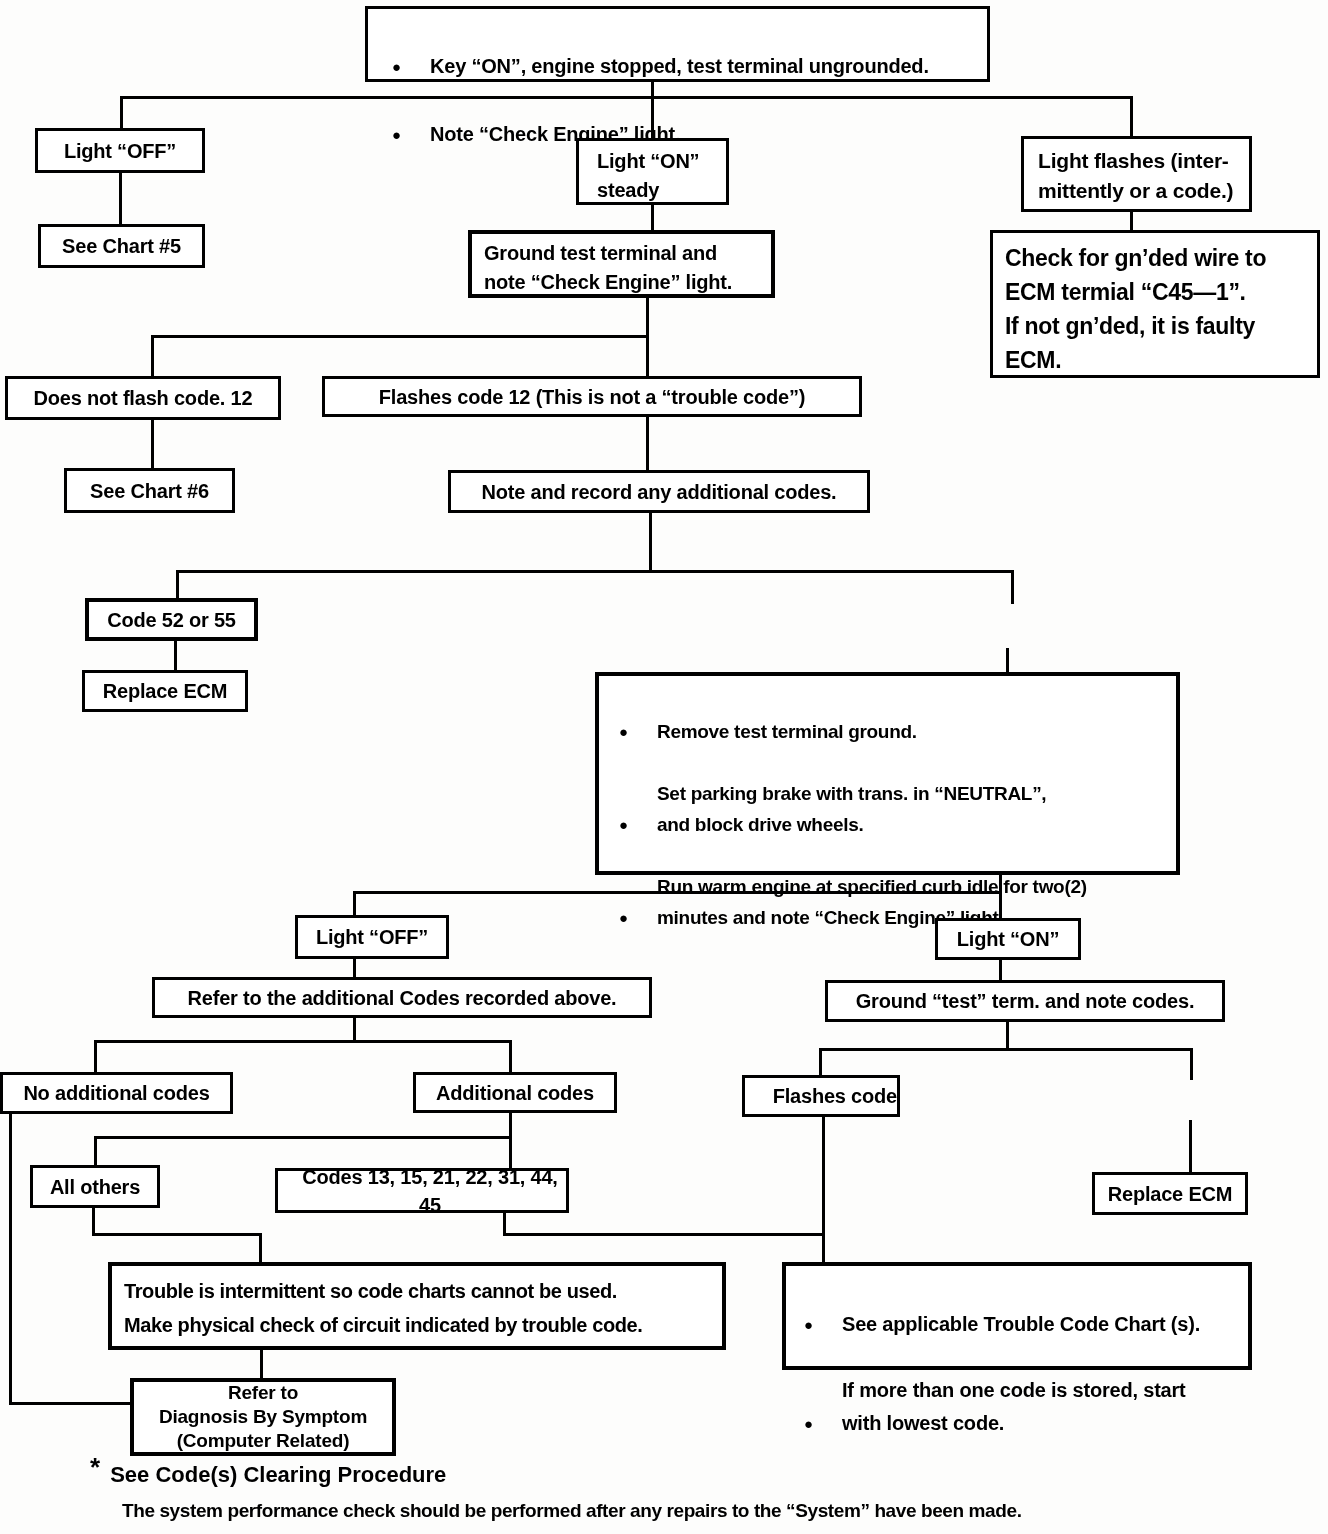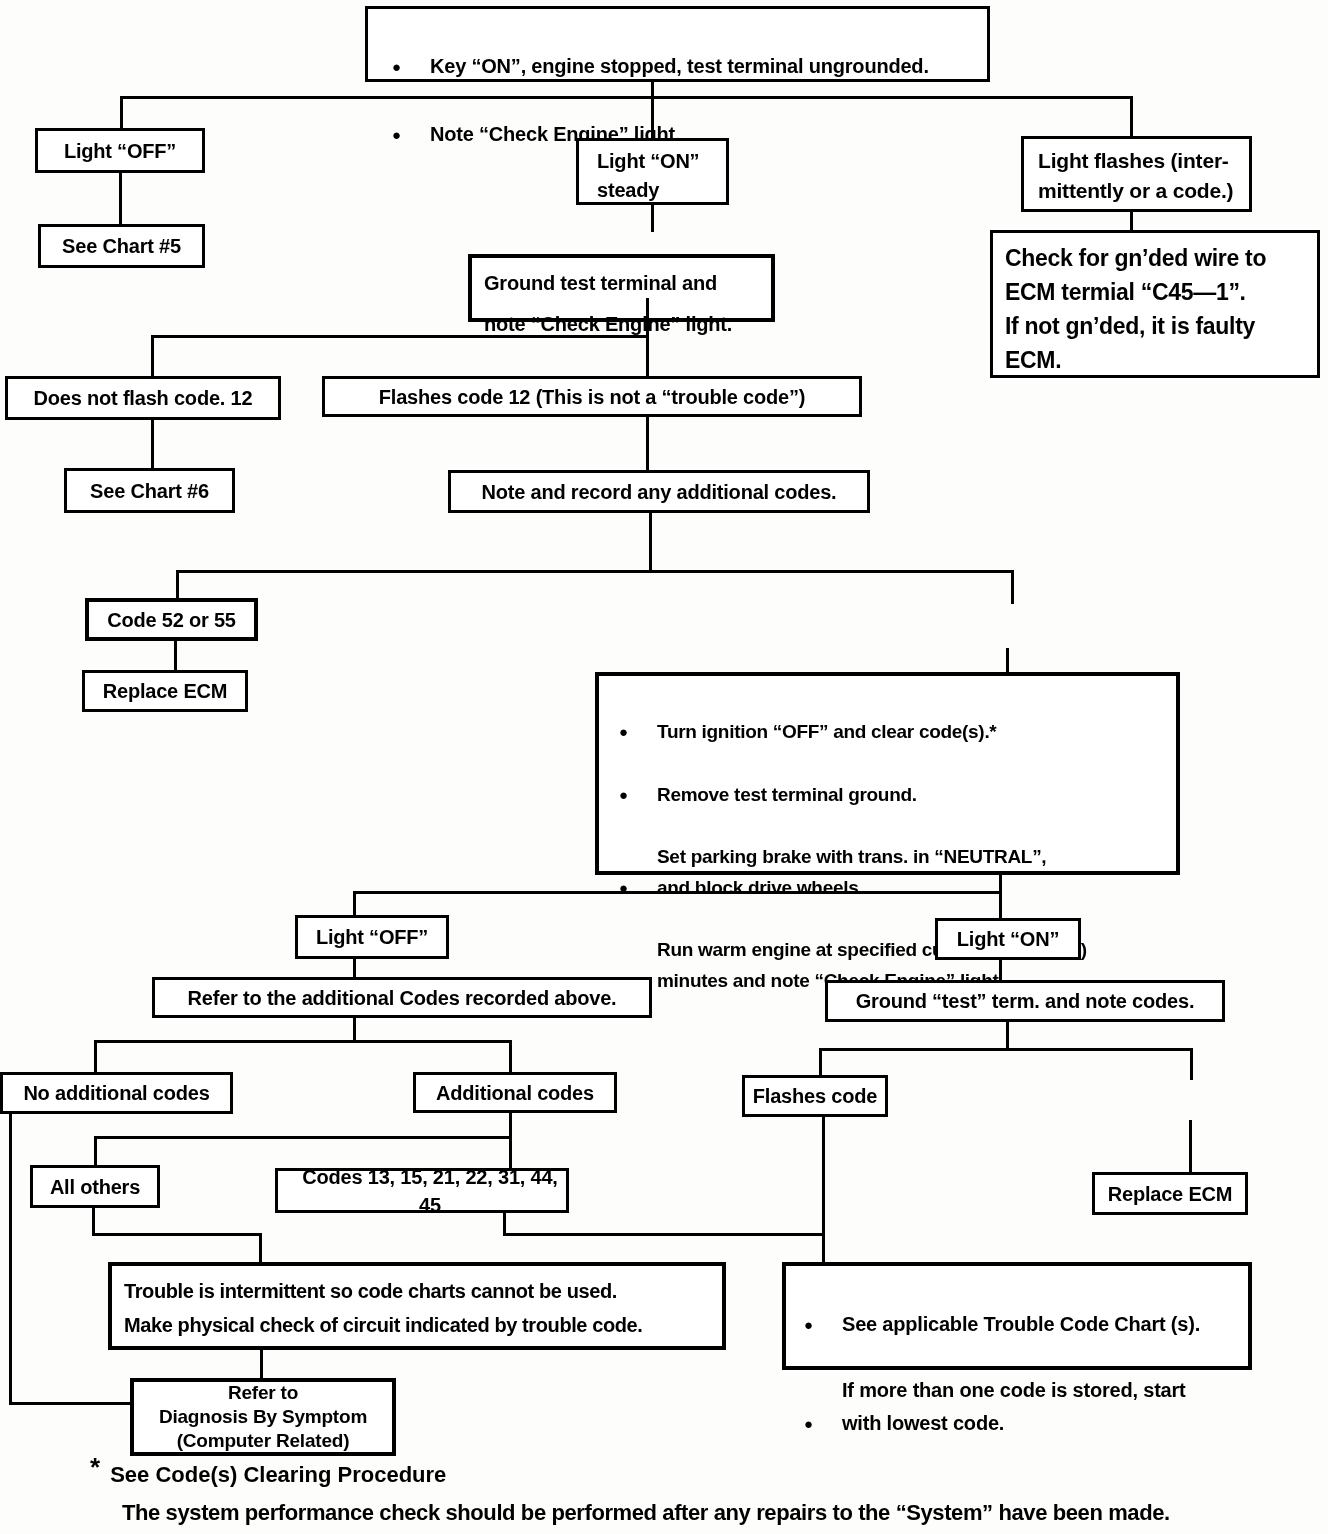--- a/index.html
+++ b/index.html
@@ -26,27 +26,27 @@
   #bx-start .dot{width:38px;padding-top:1px;}
   
   #bx-proc{padding:8px 4px 0 20px;font-size:19px;line-height:31px;letter-spacing:-0.3px;}
   #bx-proc .dot{width:38px;padding-top:0;}
   
   #bx-applicable{padding:8px 4px 0 18px;line-height:33px;}
   #bx-applicable .dot{width:38px;}
   #bx-gnded{font-size:23px;line-height:34px;padding:8px 6px 0 12px;letter-spacing:-0.3px;}
   #bx-flashes-inter{font-size:21px;line-height:30px;padding:7px 4px 0 14px;}
   #bx-on-steady{line-height:29px;padding:6px 4px 0 18px;}
-  #bx-groundtest{line-height:41px;padding:5px 4px 0 12px;margin-top:24px;}
+  #bx-groundtest{line-height:29px;padding:5px 4px 0 12px;}
   #bx-trouble{font-size:20px;line-height:34px;padding:8px 2px 0 12px;letter-spacing:-0.4px;}
   #bx-symptom{font-size:19px;line-height:24px;justify-content:center;}
   .note{position:absolute;white-space:nowrap;}
   #footnote{left:90px;top:1452px;font-size:22px;}
   #footnote .star{font-size:26px;vertical-align:6px;margin-right:10px;}
-  #footer{left:122px;top:1500px;font-size:22px;letter-spacing:-0.4px;}
+  #footer{left:122px;top:1500px;font-size:19px;letter-spacing:-0.4px;}
 </style>
 </head>
 <body>
 
 <div id="canvas">
 
   <div class="bx" id="bx-start" style="left:365px;top:6px;width:625px;height:76px;">
     <div class="bi"><span class="dot"></span><span class="bt">Key “ON”, engine stopped, test terminal ungrounded.</span></div>
     <div class="bi"><span class="dot"></span><span class="bt">Note “Check Engine” light.</span></div>
   </div>
@@ -76,21 +76,20 @@
   <div class="bx c" style="left:64px;top:468px;width:171px;height:45px;"><span class="bt">See Chart #6</span></div>
 
   <div class="bx c" style="left:448px;top:470px;width:422px;height:43px;"><span class="bt">Note and record any additional codes.</span></div>
 
   <div class="bx b4 c" style="left:85px;top:598px;width:173px;height:43px;"><span class="bt">Code 52 or 55</span></div>
 
   <div class="bx c" style="left:82px;top:670px;width:166px;height:42px;"><span class="bt">Replace ECM</span></div>
 
 
   <div class="bx b4" id="bx-proc" style="left:595px;top:672px;width:585px;height:203px;">
-    <div class="bi"><span class="dot"></span><span class="bt">Turn ignition “OFF” and clear code(s).*</span></div>
     <div class="bi"><span class="dot"></span><span class="bt">Remove test terminal ground.</span></div>
     <div class="bi"><span class="dot"></span><span class="bt">Set parking brake with trans. in “NEUTRAL”,
 and block drive wheels.</span></div>
     <div class="bi"><span class="dot"></span><span class="bt">Run warm engine at specified curb idle for two(2)
 minutes and note “Check Engine” light.</span></div>
   </div>
 
   <div class="bx c" style="left:295px;top:915px;width:154px;height:44px;"><span class="bt">Light “OFF”</span></div>
 
   <div class="bx c" style="left:152px;top:977px;width:500px;height:41px;"><span class="bt">Refer to the additional Codes recorded above.</span></div>
@@ -100,21 +99,21 @@
   <div class="bx c" style="left:825px;top:980px;width:400px;height:42px;"><span class="bt">Ground “test” term. and note codes.</span></div>
 
   <div class="bx c" style="left:0px;top:1072px;width:233px;height:42px;"><span class="bt">No additional codes</span></div>
 
   <div class="bx c" style="left:413px;top:1072px;width:204px;height:41px;"><span class="bt">Additional codes</span></div>
 
   <div class="bx c" style="left:30px;top:1165px;width:130px;height:43px;"><span class="bt">All others</span></div>
 
   <div class="bx c" style="left:275px;top:1168px;width:294px;height:45px;padding-left:16px;"><span class="bt">Codes 13, 15, 21, 22, 31, 44, 45</span></div>
 
-  <div class="bx c" style="left:742px;top:1075px;width:146px;height:42px;"><span class="bt">Flashes code</span></div>
+  <div class="bx c" style="left:742px;top:1075px;width:158px;height:42px;justify-content:flex-end;"><span class="bt">Flashes code</span></div>
 
 
   <div class="bx c" style="left:1092px;top:1172px;width:156px;height:43px;"><span class="bt">Replace ECM</span></div>
 
   <div class="bx b4" id="bx-trouble" style="left:108px;top:1262px;width:618px;height:88px;"><span class="bt">Trouble is intermittent so code charts cannot be used.
 Make physical check of circuit indicated by trouble code.</span></div>
 
   <div class="bx b4" id="bx-applicable" style="left:782px;top:1262px;width:470px;height:108px;">
     <div class="bi"><span class="dot"></span><span class="bt">See applicable Trouble Code Chart (s).</span></div>
     <div class="bi"><span class="dot"></span><span class="bt">If more than one code is stored, start

